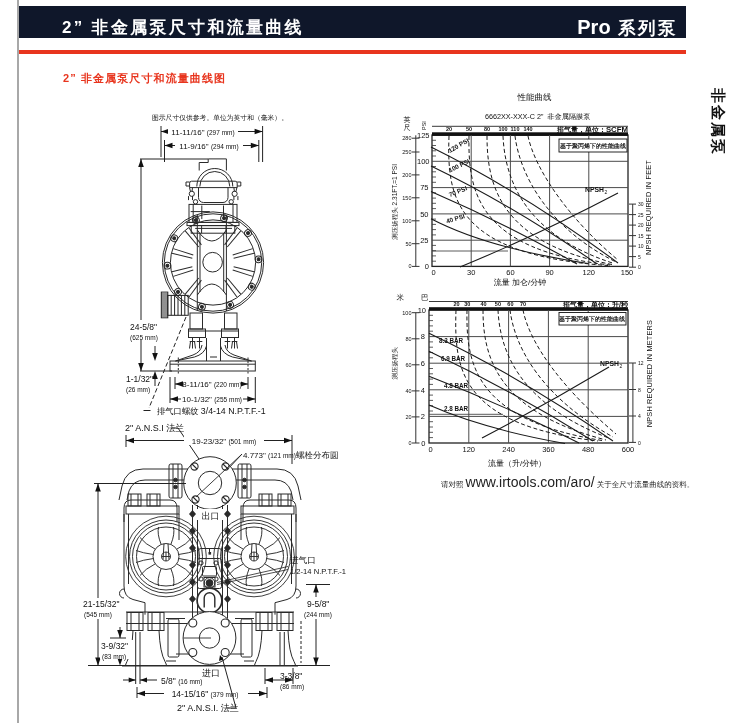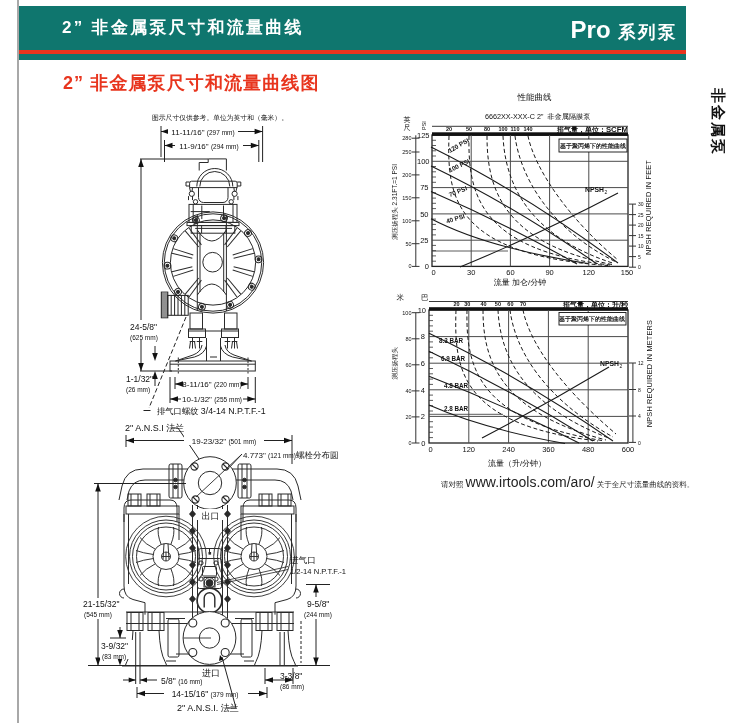--- a/index.html
+++ b/index.html
@@ -1,35 +1,35 @@
 <!DOCTYPE html>
 <html><head>
 <meta charset="utf-8">
 <style>
 html,body{margin:0;padding:0;}
 body{width:750px;height:723px;position:relative;background:#fff;font-family:"Liberation Sans",sans-serif;overflow:hidden;}
 .abs{position:absolute;}
 #leftrule{left:17px;top:0;width:2px;height:723px;background:#a8a8a8;}
-#hdr{left:19px;top:6px;width:667px;height:54px;background:#0f766e;}
+#hdr{left:19px;top:6px;width:667px;height:32px;background:#0f172a;}
 #hdr .l{position:absolute;left:43px;top:10px;color:#fff;font-size:17px;font-weight:bold;letter-spacing:2.3px;}
 #hdr .r{position:absolute;right:8px;top:10px;color:#fff;font-size:17.5px;font-weight:bold;letter-spacing:2.5px;}
 #redline{left:19px;top:50px;width:667px;height:4px;background:#e8351e;}
-#subtitle{left:63px;top:71px;color:#e8351e;font-size:18px;font-weight:bold;letter-spacing:1.1px;}
+#subtitle{left:63px;top:71px;color:#e8351e;font-size:11px;font-weight:bold;letter-spacing:1.1px;}
 #sidetext{left:695px;top:88px;width:40px;height:70px;}
 #sidetext span{position:absolute;left:0;top:0;transform:rotate(90deg);transform-origin:top left;font-size:15px;font-weight:bold;letter-spacing:2px;white-space:nowrap;color:#111;}
 .cap{color:#222;}
 svg{position:absolute;}
 svg text{font-family:"Liberation Sans",sans-serif;fill:#111;}
 </style>
 </head>
 <body>
 <div class="abs" id="leftrule"></div>
 <div class="abs" id="hdr">
     <span class="l">2” 非金属泵尺寸和流量曲线</span>
-    <span class="r"><span style="font-size:24px;letter-spacing:0;">Pro</span> 系列泵</span>
+    <span class="r"><span style="font-size:20px;letter-spacing:0;">Pro</span> 系列泵</span>
   </div>
 <div class="abs" id="redline"></div>
 <div class="abs" id="subtitle">2” 非金属泵尺寸和流量曲线图</div>
 <div class="abs" id="sidetext">
     <span style="left:32px;">非金属泵</span>
   </div>
 
 <svg id="draw1" style="left:118px;top:108px;" width="262" height="312" viewBox="118 108 262 312">
 <text x="152" y="120" font-size="6.8">图示尺寸仅供参考。单位为英寸和（毫米）。</text>
 

